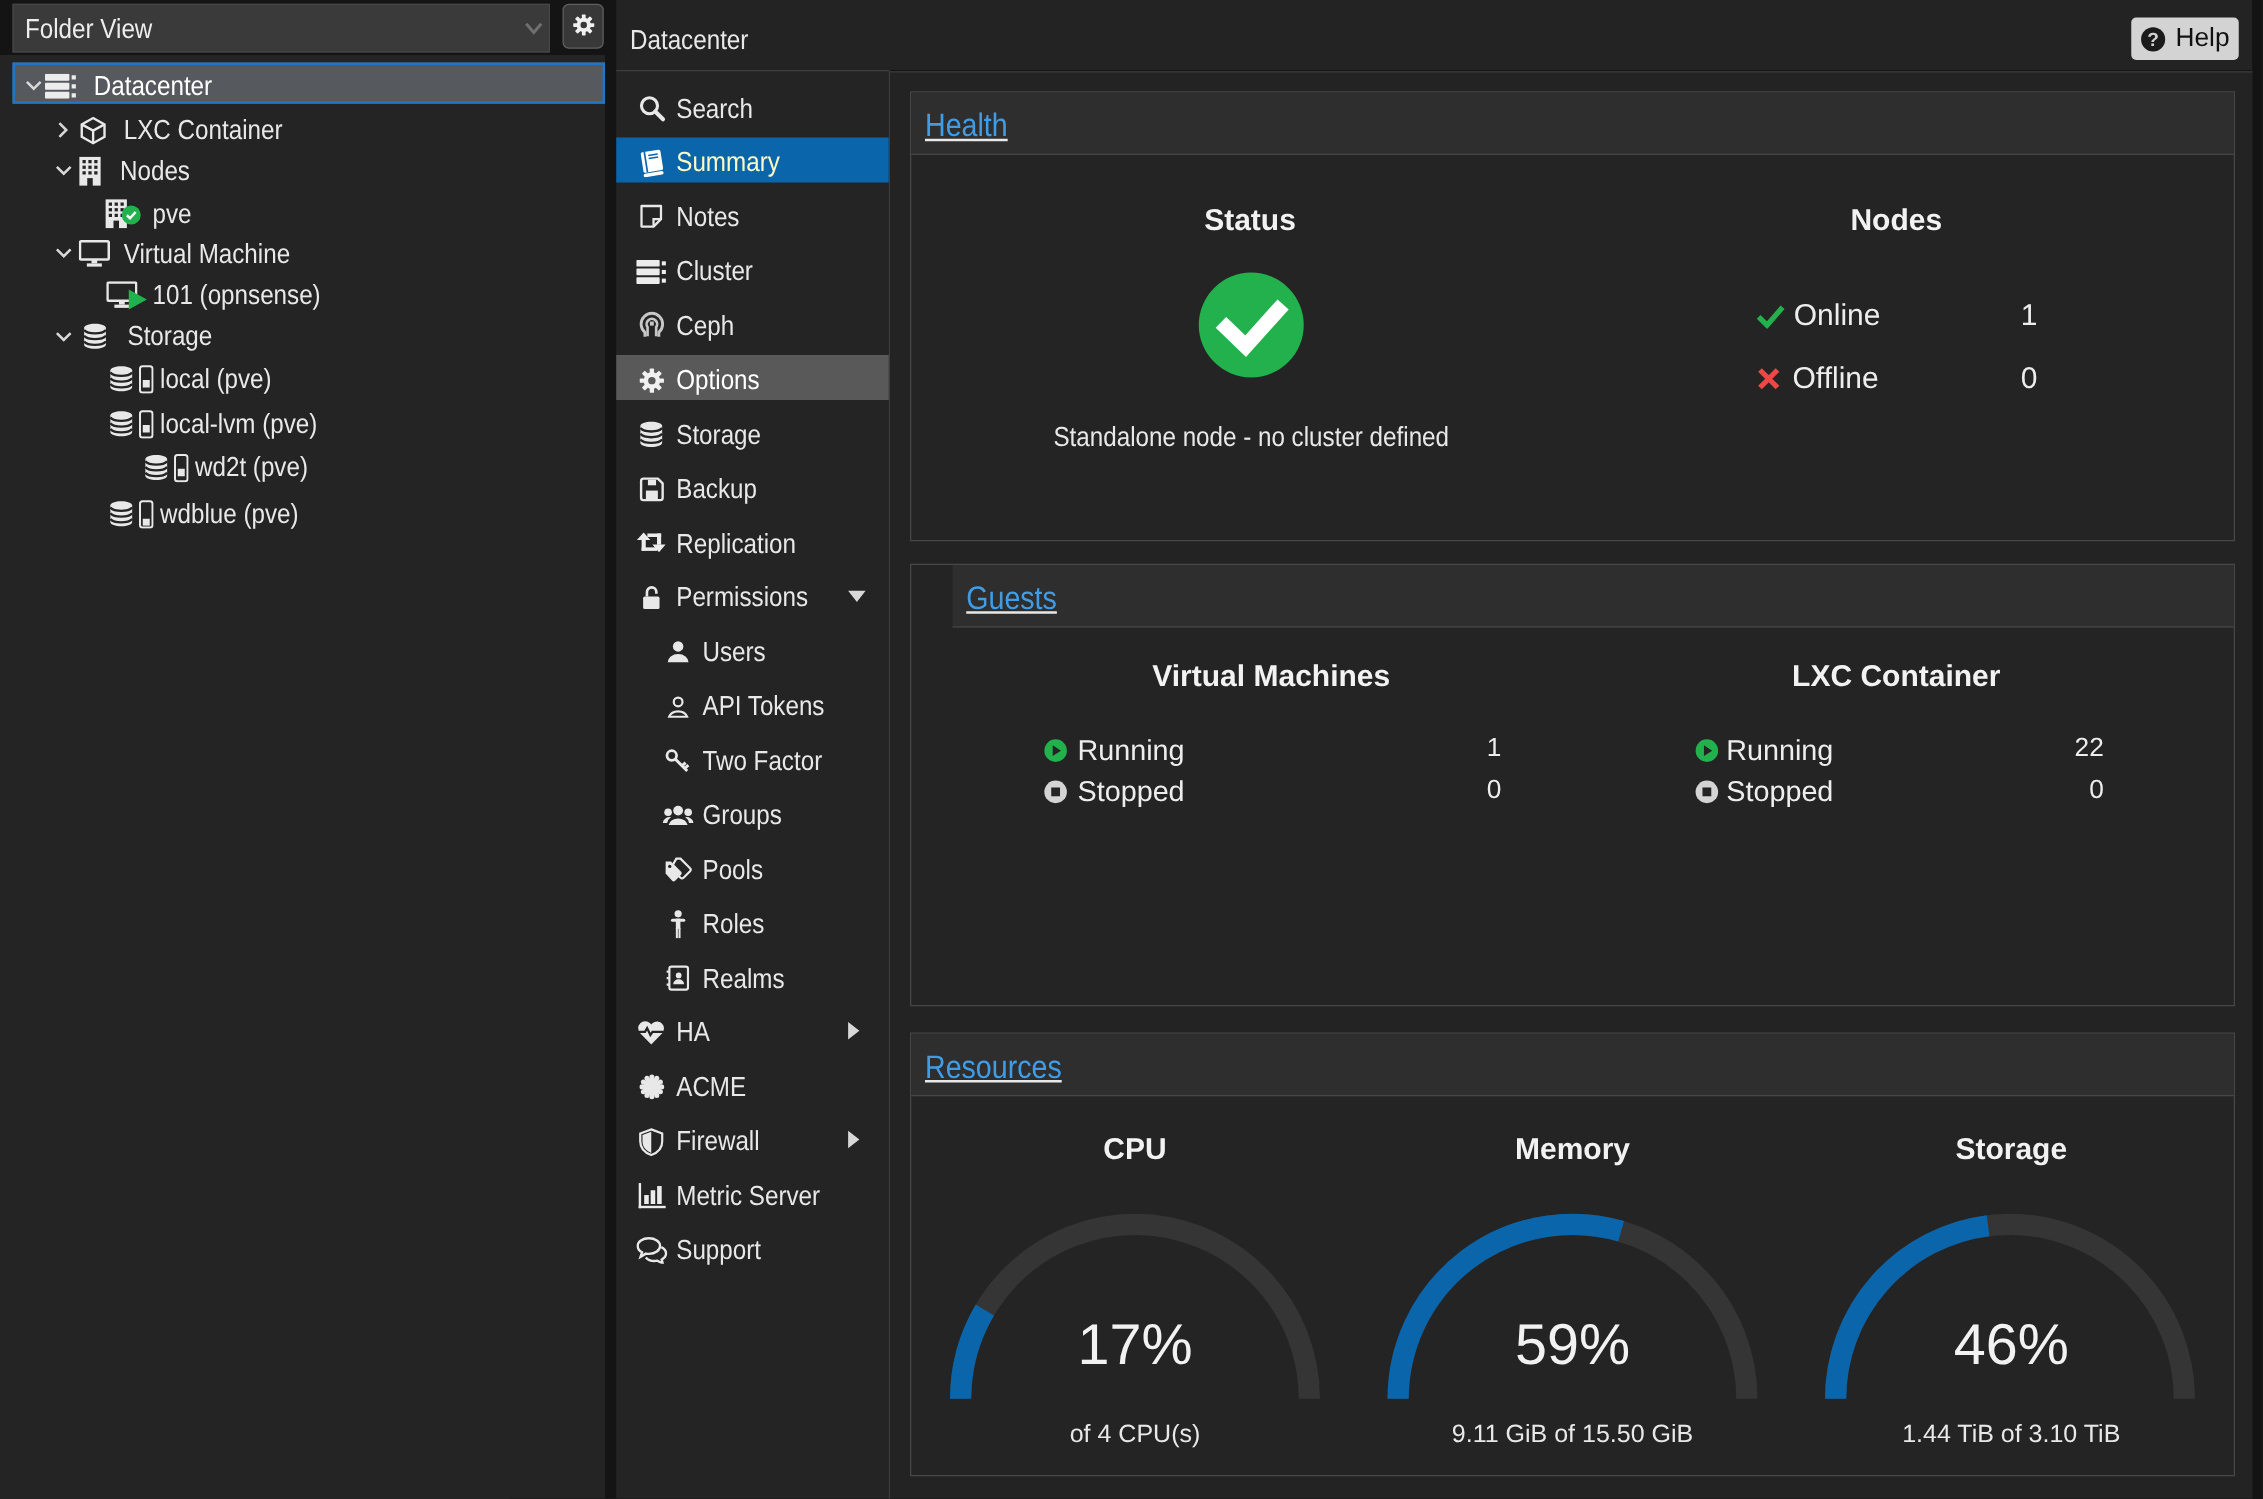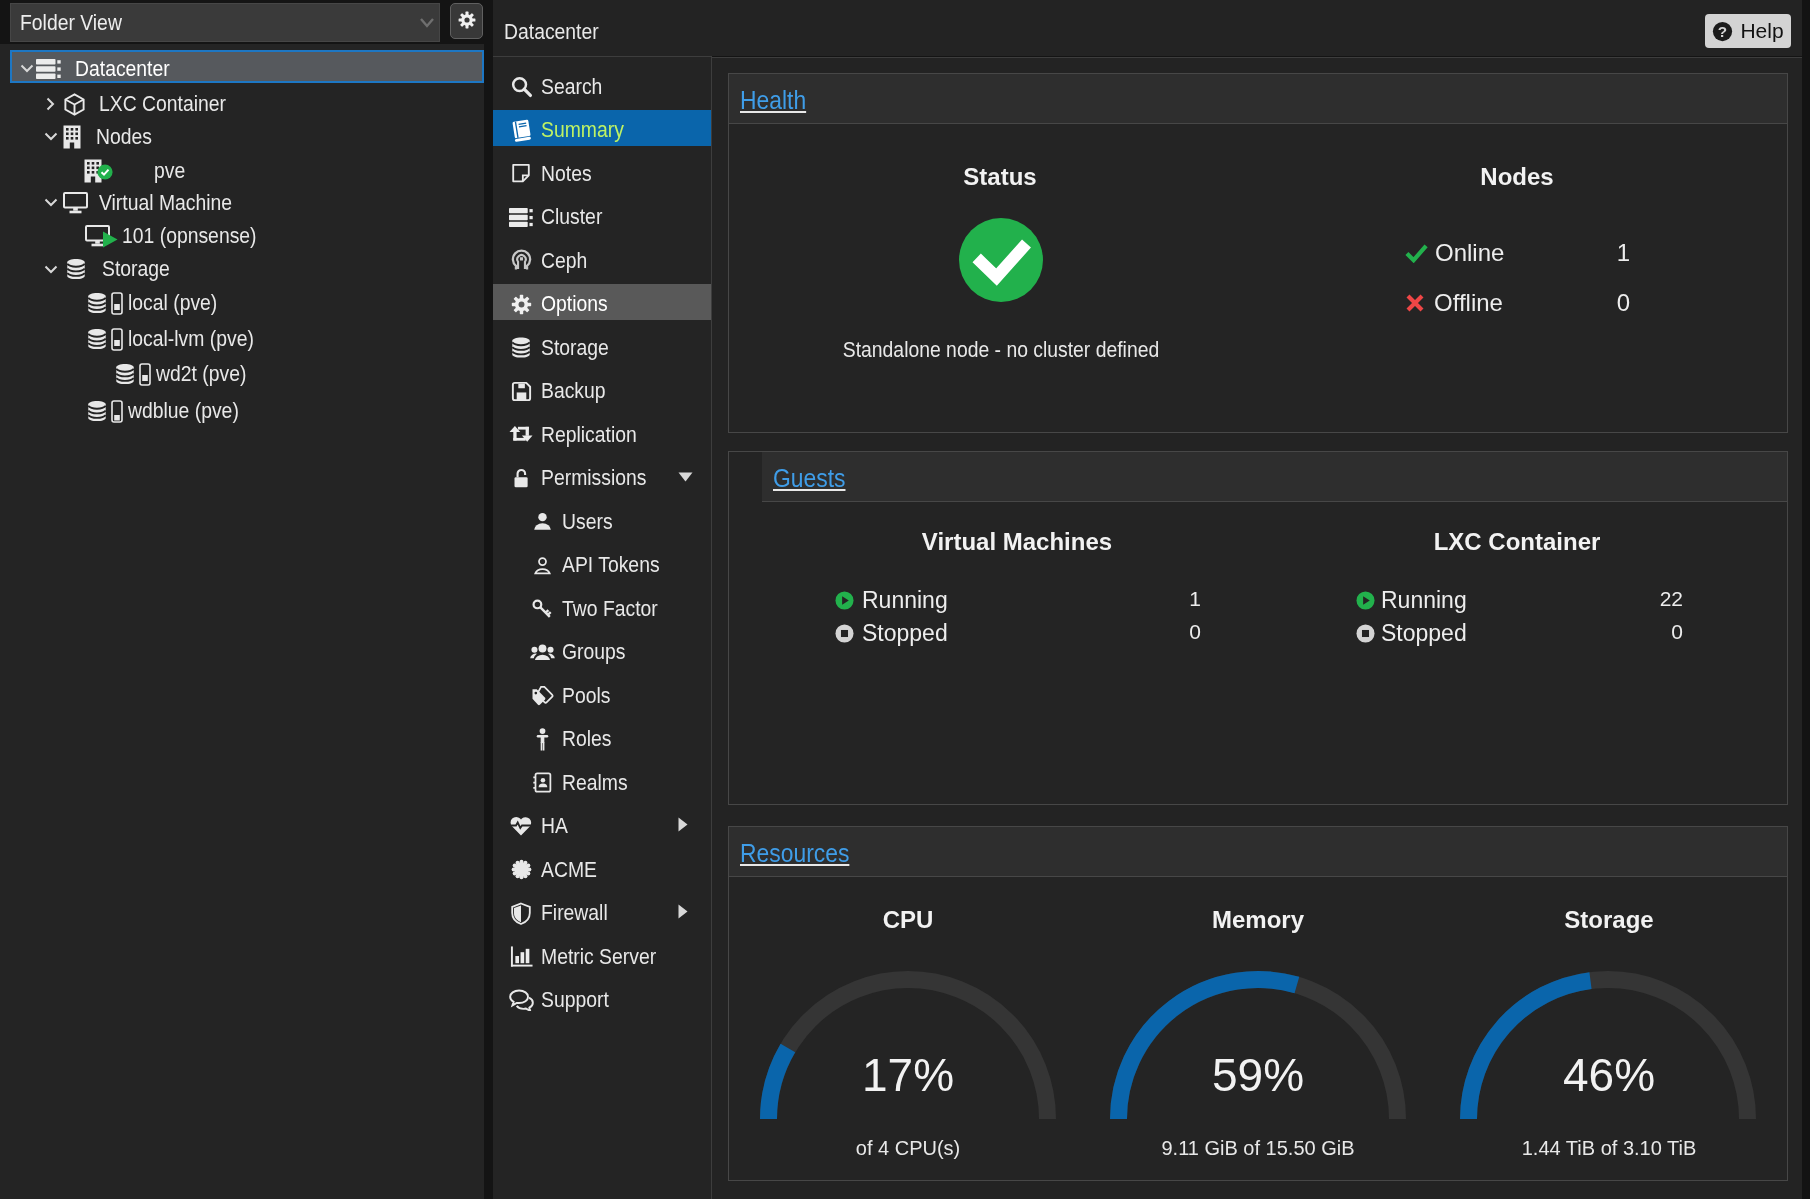--- a/index.html
+++ b/index.html
@@ -15,21 +15,21 @@
   .trow.sel{background:#56595d;border:2px solid #1d77c4;box-sizing:border-box;left:10px;width:474px;color:#fff;}
   
   #topbar{left:493px;top:0;width:1309px;height:56px;background:#232323;}
   #navcol{left:493px;top:56px;width:218px;height:1143px;background:#242424;border-top:1px solid #3d3d3d;box-sizing:border-box;}
   #navborder{left:711px;top:56px;width:1px;height:1143px;background:#3d3d3d;}
   #dctitle{left:504px;top:19px;font-size:22px;color:#e8e8e8;transform:scaleX(0.88);transform-origin:0 50%;}
   .nav{position:absolute;left:493px;width:218px;height:36px;padding-top:5px;box-sizing:border-box;display:flex;align-items:center;font-size:22px;color:#e8e8e8;white-space:nowrap;}
   .nav .ni{margin-left:15px;width:26px;display:flex;justify-content:center;}
   .nav .nt{margin-left:7px;display:inline-block;transform:scaleX(0.88);transform-origin:0 50%;}
   .nav.sub .ni{margin-left:36px;}
-  .nav.blue{background:#0a65ab;color:#bef264;}
+  .nav.blue{background:#0a65ab;color:#fef9c3;}
   .nav.gray{background:#595959;color:#fff;}
   .arr{position:absolute;left:185px;}
   
   #content{left:712px;top:57px;width:1090px;height:1142px;background:#232323;border-top:1px solid #3d3d3d;box-sizing:border-box;}
   #rstrip{left:1802px;top:0;width:8px;height:1199px;background:#131313;}
   .panel{position:absolute;left:728px;width:1060px;background:#242424;border:1px solid #474747;box-sizing:border-box;}
   .phead{height:50px;background:#2e2e2e;border-bottom:1px solid #474747;box-sizing:border-box;display:flex;align-items:center;padding-top:4px;text-decoration:underline;}
   .phead span{margin-left:11px;font-size:26px;color:#3f9de8;display:inline-block;transform:scaleX(0.88);transform-origin:0 50%;}
   .h2c{position:absolute;font-size:24px;font-weight:bold;color:#f2f2f2;transform:translate(-50%,-50%);white-space:nowrap;}
   .txt{position:absolute;font-size:22px;transform:translate(-50%,-50%) scaleX(0.88);white-space:nowrap;}
@@ -106,21 +106,21 @@
         <rect x="7.7" y="7.5" width="2.6" height="2.6"></rect>
         <rect x="12.4" y="7.5" width="2.6" height="2.6"></rect>
         <rect x="3" y="12" width="2.6" height="2.6"></rect>
         <rect x="7.7" y="12" width="2.6" height="2.6"></rect>
         <rect x="12.4" y="12" width="2.6" height="2.6"></rect>
         <rect x="6.8" y="17.5" width="4.4" height="6.5"></rect>
       </g>
     </svg>
   <span style="margin-left:15px" class="tt2">Nodes</span>
 </div>
-<div class="trow" style="top:151.5px;gap:32px;">
+<div class="trow" style="top:151.5px;">
   <span style="position:relative;margin-left:84px;display:inline-flex;">
   <svg width="18" height="24" viewBox="0 0 18 24">
         <rect x="0.5" y="0.5" width="17" height="23" fill="#e8e8e8"></rect>
         <g fill="#242424">
           <rect x="3" y="3" width="2.6" height="2.6"></rect>
           <rect x="7.7" y="3" width="2.6" height="2.6"></rect>
           <rect x="12.4" y="3" width="2.6" height="2.6"></rect>
           <rect x="3" y="7.5" width="2.6" height="2.6"></rect>
           <rect x="7.7" y="7.5" width="2.6" height="2.6"></rect>
           <rect x="12.4" y="7.5" width="2.6" height="2.6"></rect>

